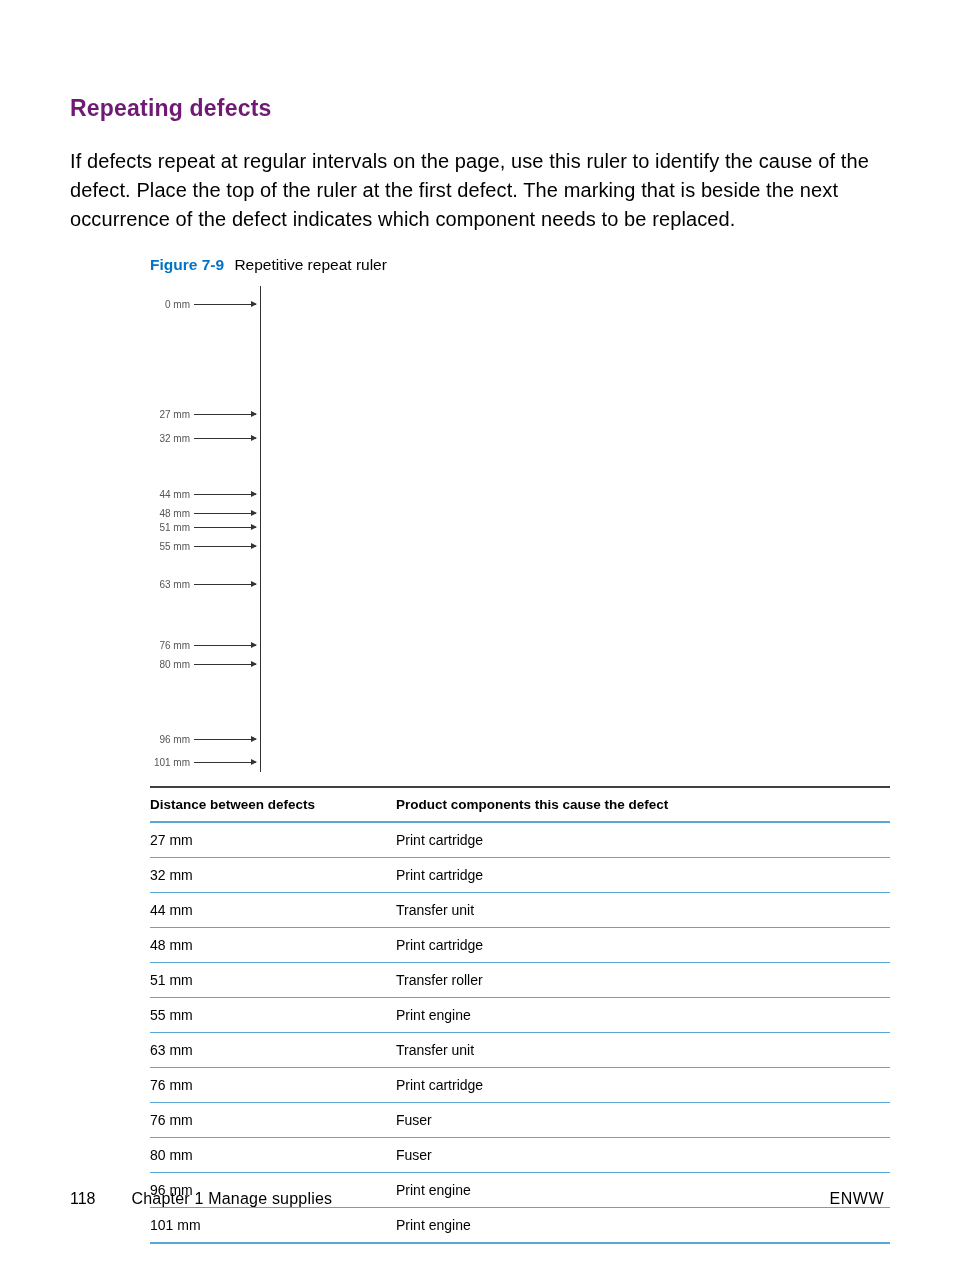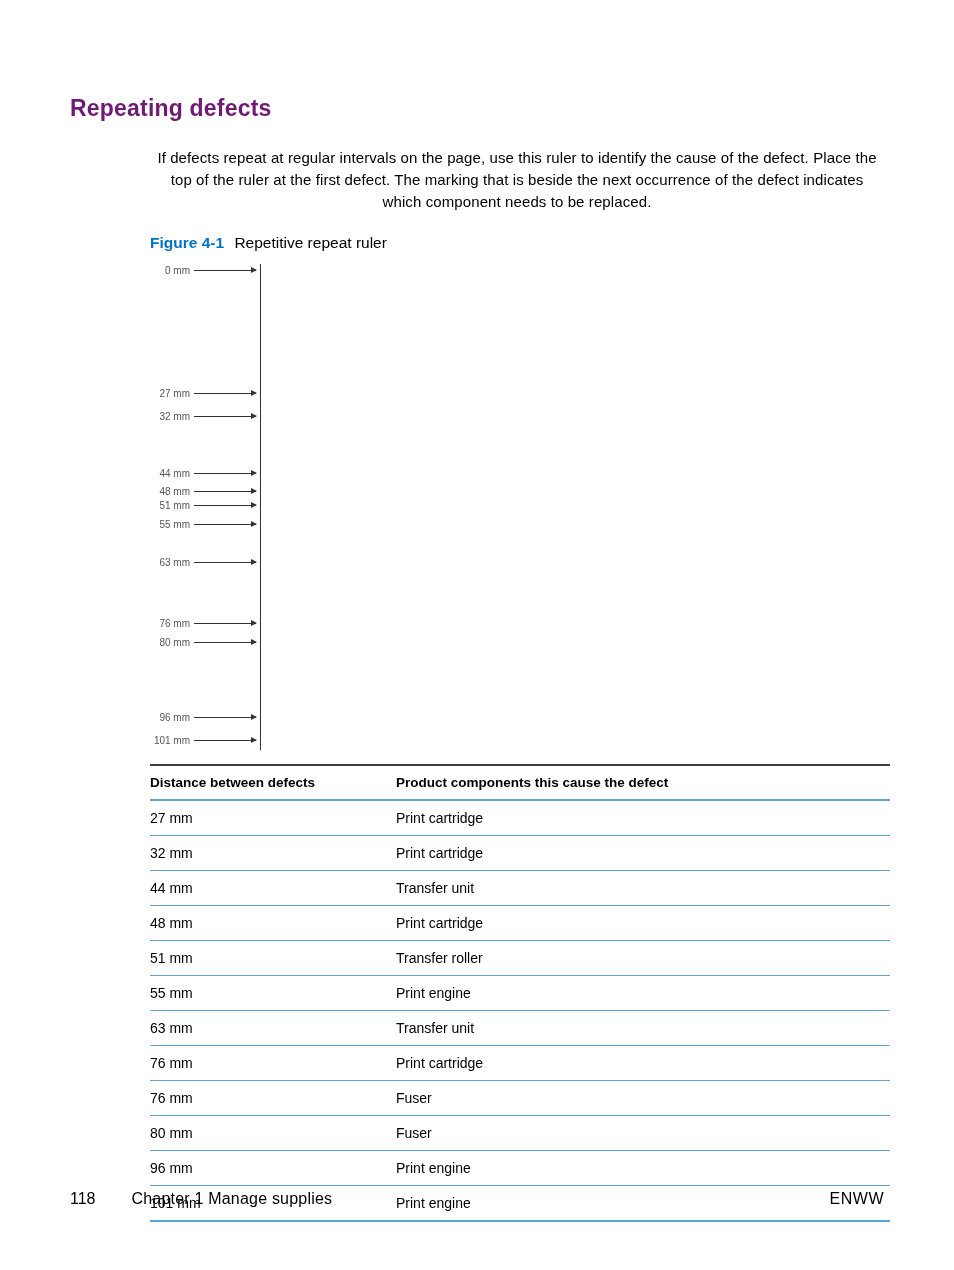--- a/index.html
+++ b/index.html
@@ -21,26 +21,24 @@
     padding: 95px 70px 0 70px;
   }
   .heading {
     color: #701a75;
     font-weight: bold;
     font-size: 23px;
     margin: 0 0 25px 0;
     letter-spacing: 0.2px;
   }
   .body-text {
-    margin-left: 80px;
-    font-size: 15px;
+    font-size: 20px;
     line-height: 1.45;
     margin-bottom: 22px;
     letter-spacing: 0.1px;
-    text-align: center;
   }
   .figure-caption {
     margin-left: 80px;
     font-size: 15.5px;
     margin-bottom: 8px;
   }
   .figure-caption .figlabel {
     color: #0073c6;
     font-weight: bold;
     margin-right: 6px;
@@ -146,28 +144,28 @@
 </head>
 <body>
 
 <div class="page">
 
   <h2 class="heading">Repeating defects</h2>
 
   <p class="body-text">If defects repeat at regular intervals on the page, use this ruler to identify the cause of the defect. Place the top of the ruler at the first defect. The marking that is beside the next occurrence of the defect indicates which component needs to be replaced.</p>
 
   <p class="figure-caption">
-    <span class="figlabel">Figure 4-1</span>
+    <span class="figlabel">Figure 7-9</span>
     <span>Repetitive repeat ruler</span>
   </p>
 
   <div class="ruler-wrap">
     <div class="ruler-rect"></div>
     <div id="marks-container">
-        <div class="mark" style="top: 4px;">
+        <div class="mark" style="top: 16px;">
           <span class="mlabel">0 mm</span>
           <span class="arrow-line"></span>
         </div>
         <div class="mark" style="top: 126.9px;">
           <span class="mlabel">27 mm</span>
           <span class="arrow-line"></span>
         </div>
         <div class="mark" style="top: 150.4px;">
           <span class="mlabel">32 mm</span>
           <span class="arrow-line"></span>

